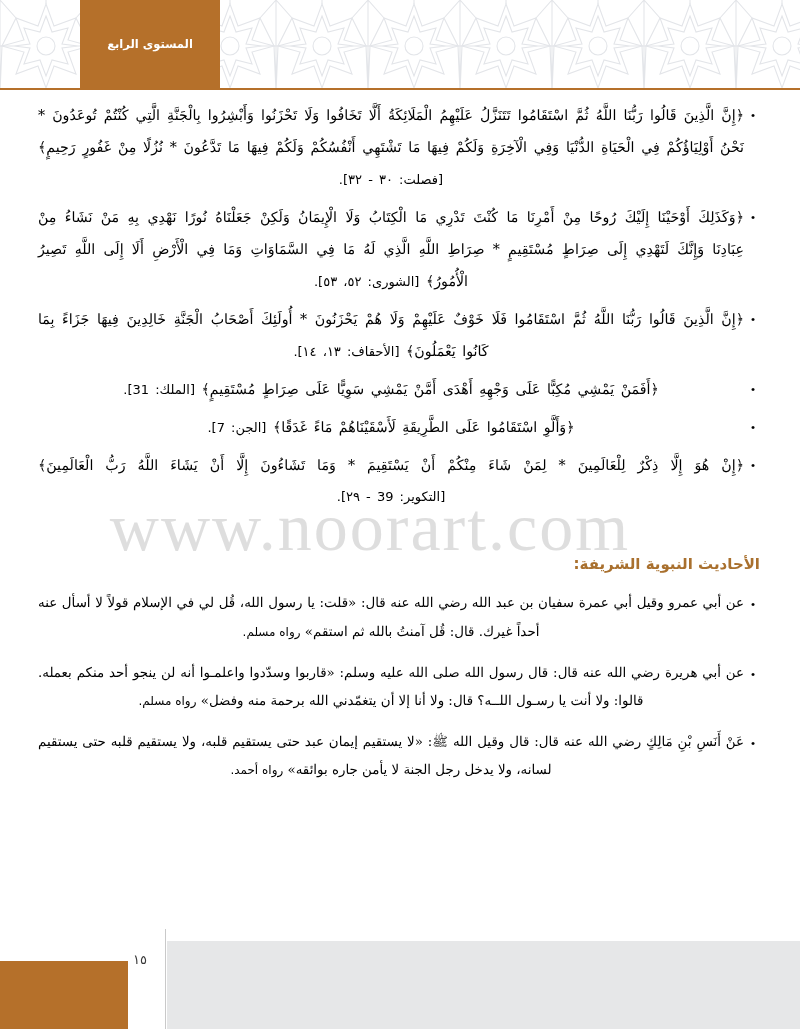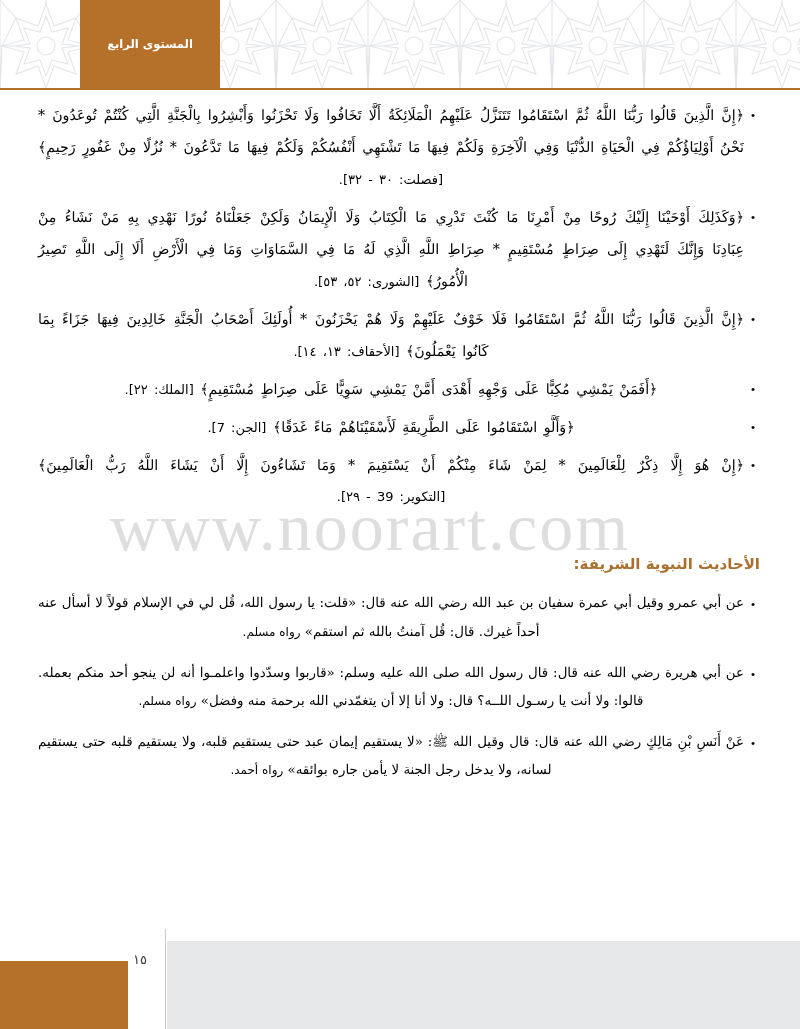--- a/index.html
+++ b/index.html
@@ -251,21 +251,21 @@
     <div class="quran-text"><span>﴿وَكَذَلِكَ أَوْحَيْنَا إِلَيْكَ رُوحًا مِنْ أَمْرِنَا مَا كُنْتَ تَدْرِي مَا الْكِتَابُ وَلَا الْإِيمَانُ وَلَكِنْ جَعَلْنَاهُ نُورًا نَهْدِي بِهِ مَنْ نَشَاءُ مِنْ عِبَادِنَا وَإِنَّكَ لَتَهْدِي إِلَى صِرَاطٍ مُسْتَقِيمٍ * صِرَاطِ اللَّهِ الَّذِي لَهُ مَا فِي السَّمَاوَاتِ وَمَا فِي الْأَرْضِ أَلَا إِلَى اللَّهِ تَصِيرُ الْأُمُورُ﴾</span> <span class="ref">[الشورى: ٥٢، ٥٣].</span></div>
   </div>
 
   <div class="quran-block">
     <div class="bullet">•</div>
     <div class="quran-text"><span>﴿إِنَّ الَّذِينَ قَالُوا رَبُّنَا اللَّهُ ثُمَّ اسْتَقَامُوا فَلَا خَوْفٌ عَلَيْهِمْ وَلَا هُمْ يَحْزَنُونَ * أُولَئِكَ أَصْحَابُ الْجَنَّةِ خَالِدِينَ فِيهَا جَزَاءً بِمَا كَانُوا يَعْمَلُونَ﴾</span> <span class="ref">[الأحقاف: ١٣، ١٤].</span></div>
   </div>
 
   <div class="quran-block">
     <div class="bullet">•</div>
-    <div class="quran-text"><span>﴿أَفَمَنْ يَمْشِي مُكِبًّا عَلَى وَجْهِهِ أَهْدَى أَمَّنْ يَمْشِي سَوِيًّا عَلَى صِرَاطٍ مُسْتَقِيمٍ﴾</span> <span class="ref">[الملك: ٢٢].</span></div>
+    <div class="quran-text"><span>﴿أَفَمَنْ يَمْشِي مُكِبًّا عَلَى وَجْهِهِ أَهْدَى أَمَّنْ يَمْشِي سَوِيًّا عَلَى صِرَاطٍ مُسْتَقِيمٍ﴾</span> <span class="ref">[الملك: 31].</span></div>
   </div>
 
   <div class="quran-block">
     <div class="bullet">•</div>
     <div class="quran-text"><span>﴿وَأَلَّوِ اسْتَقَامُوا عَلَى الطَّرِيقَةِ لَأَسْقَيْنَاهُمْ مَاءً غَدَقًا﴾</span> <span class="ref">[الجن: 7].</span></div>
   </div>
 
   <div class="quran-block">
     <div class="bullet">•</div>
     <div class="quran-text"><span>﴿إِنْ هُوَ إِلَّا ذِكْرٌ لِلْعَالَمِينَ * لِمَنْ شَاءَ مِنْكُمْ أَنْ يَسْتَقِيمَ * وَمَا تَشَاءُونَ إِلَّا أَنْ يَشَاءَ اللَّهُ رَبُّ الْعَالَمِينَ﴾</span> <span class="ref">[التكوير: 39 - ٢٩].</span></div>

